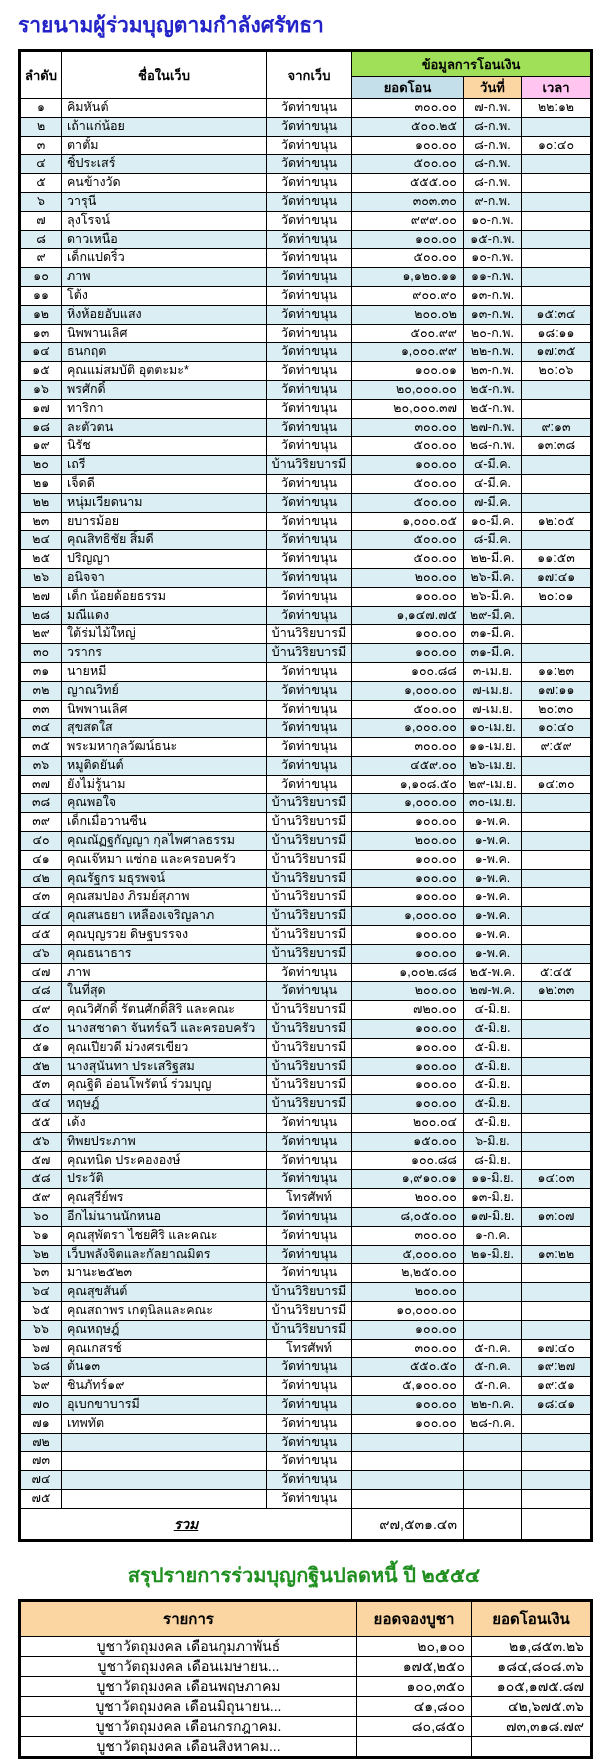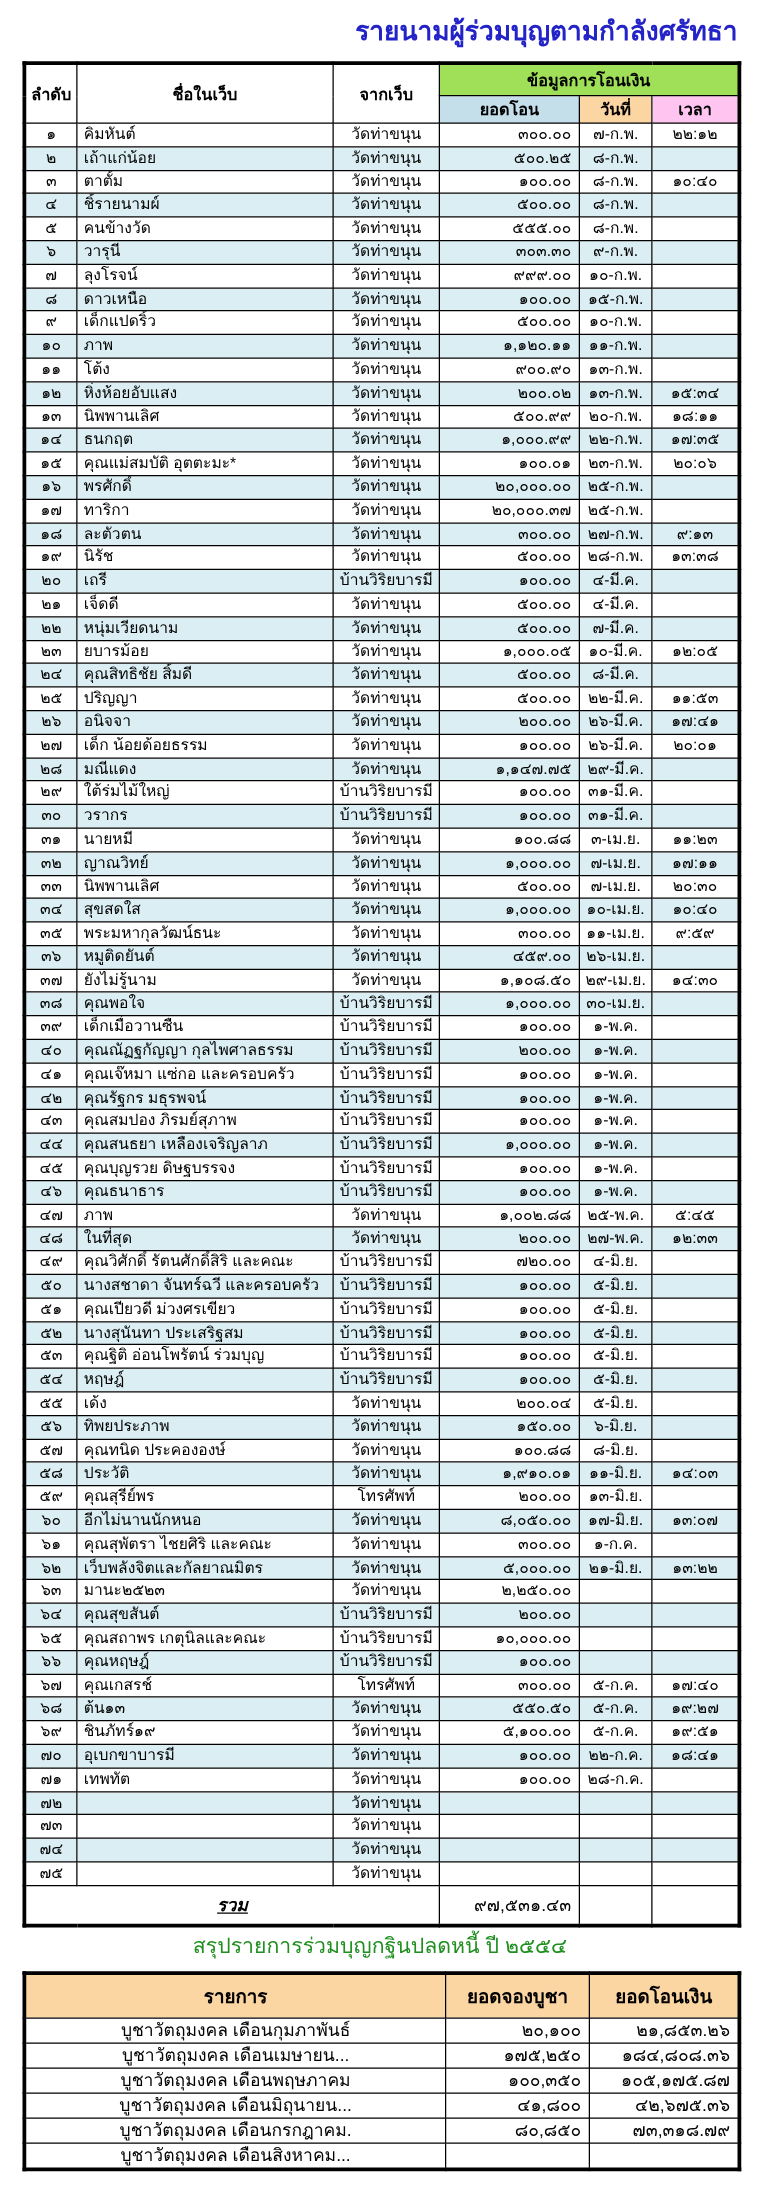--- a/index.html
+++ b/index.html
@@ -1,19 +1,19 @@
 <!DOCTYPE html>
 <html style="--stripe-blue: #DAEEF3; --header-green: #9FE058; --header-blue: #C5DFEA; --header-peach: #FBD5A2; --header-pink: #FFC4F0; --row-blue: #BDD7EE; --row-yellow: #FFFF99; --row-green: #94E294;"><head>
 <meta charset="utf-8">
 <style>
   html,body{margin:0;padding:0;background:#fff;}
   body{width:608px;font-family:"Liberation Sans","DejaVu Sans",sans-serif;color:#000;}
   .page{padding:6px 0 10px 18px;}
-  h1.title1{margin:2px 0 8px 0;text-align:right;font-size:21px;font-weight:bold;width:572px;}
-  h2.title2{margin:0 0 8px 0;text-align:center;font-size:17px;font-weight:normal;width:572px;}
+  h1.title1{margin:2px 0 8px 0;text-align:left;font-size:21px;font-weight:bold;width:572px;}
+  h2.title2{margin:17px 0 8px 0;text-align:center;font-size:20px;font-weight:bold;width:572px;}
   table{border-collapse:collapse;table-layout:fixed;width:572px;padding-left:21px;}
   table.t1,table.t2{border:3px solid #000;}
   td,th{border:1px solid #000;overflow:hidden;white-space:nowrap;padding:0 3px;}
   .t1 thead th{font-size:13px;font-weight:bold;text-align:center;}
   .t1 tbody td{height:17.8px;font-size:12.5px;line-height:17.8px;}
   .t1 .h-top{height:26px;}
   .t1 .h-sub{height:22px;}
   .c{text-align:center;}
   .l{text-align:left;padding-left:5px;}
   .r{text-align:right;padding-right:6px;}
@@ -76,21 +76,21 @@
         <tr>
           <td class="c">๓</td>
           <td class="l">ตาตั้ม</td>
           <td class="c">วัดท่าขนุน</td>
           <td class="r">๑๐๐.๐๐</td>
           <td class="c">๘-ก.พ.</td>
           <td class="c">๑๐:๔๐</td>
         </tr>
         <tr class="stripe">
           <td class="c">๔</td>
-          <td class="l">ชิ้รายนามผ์</td>
+          <td class="l">ชิ้ประเสร์</td>
           <td class="c">วัดท่าขนุน</td>
           <td class="r">๕๐๐.๐๐</td>
           <td class="c">๘-ก.พ.</td>
           <td class="c"></td>
         </tr>
         <tr>
           <td class="c">๕</td>
           <td class="l">คนข้างวัด</td>
           <td class="c">วัดท่าขนุน</td>
           <td class="r">๕๕๕.๐๐</td>

